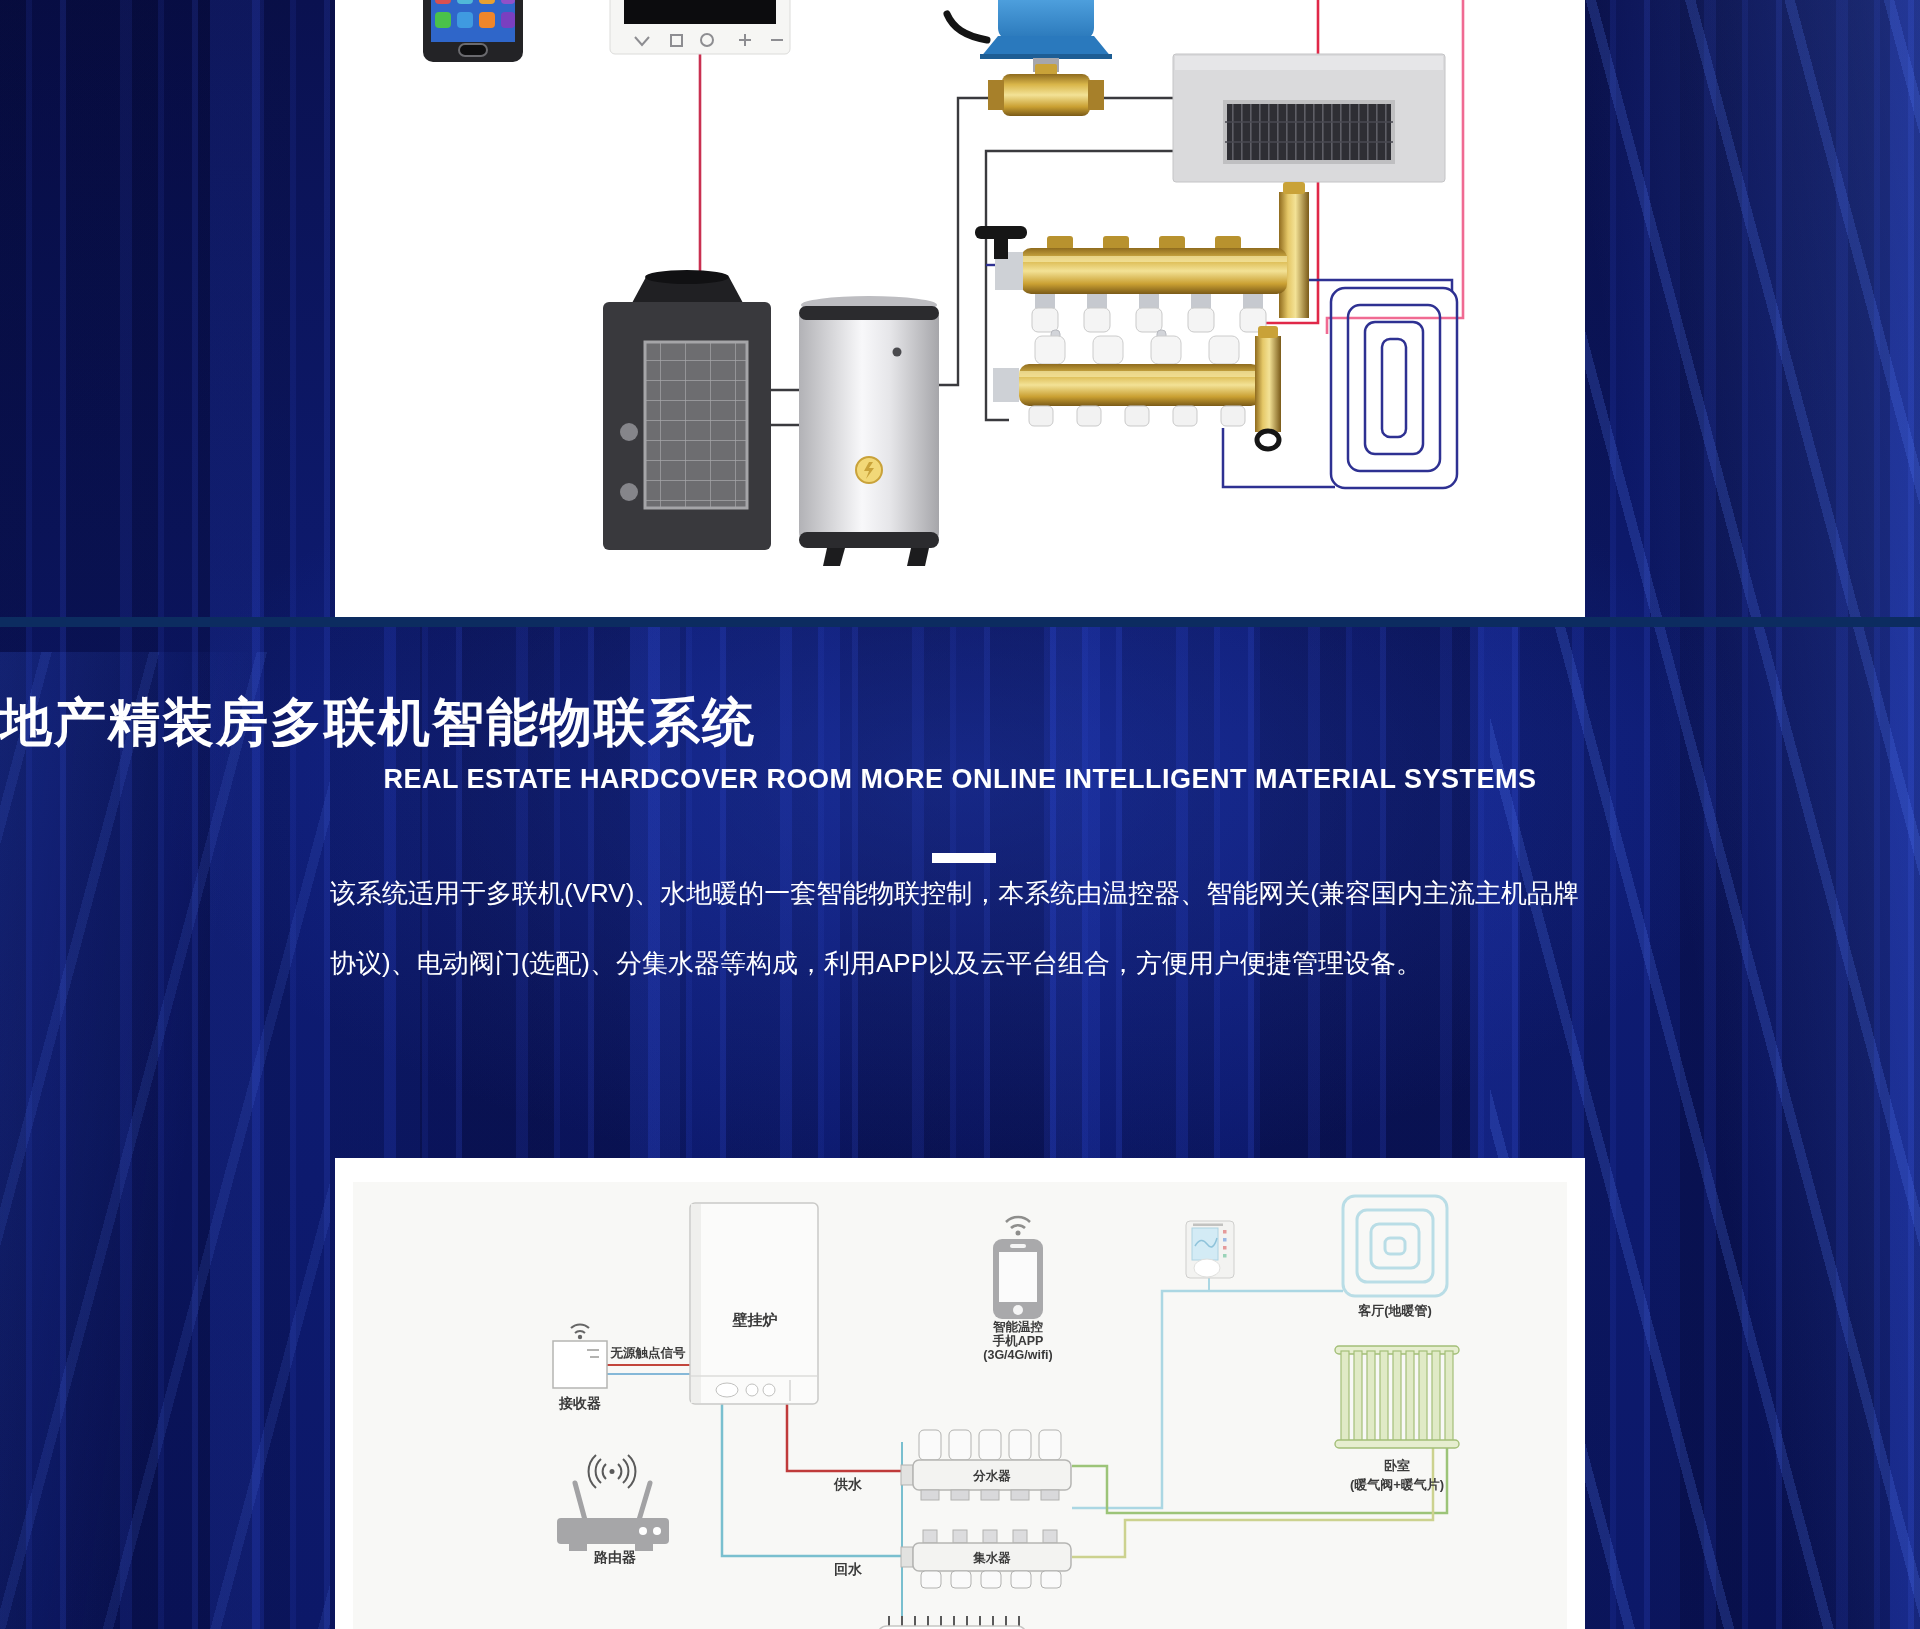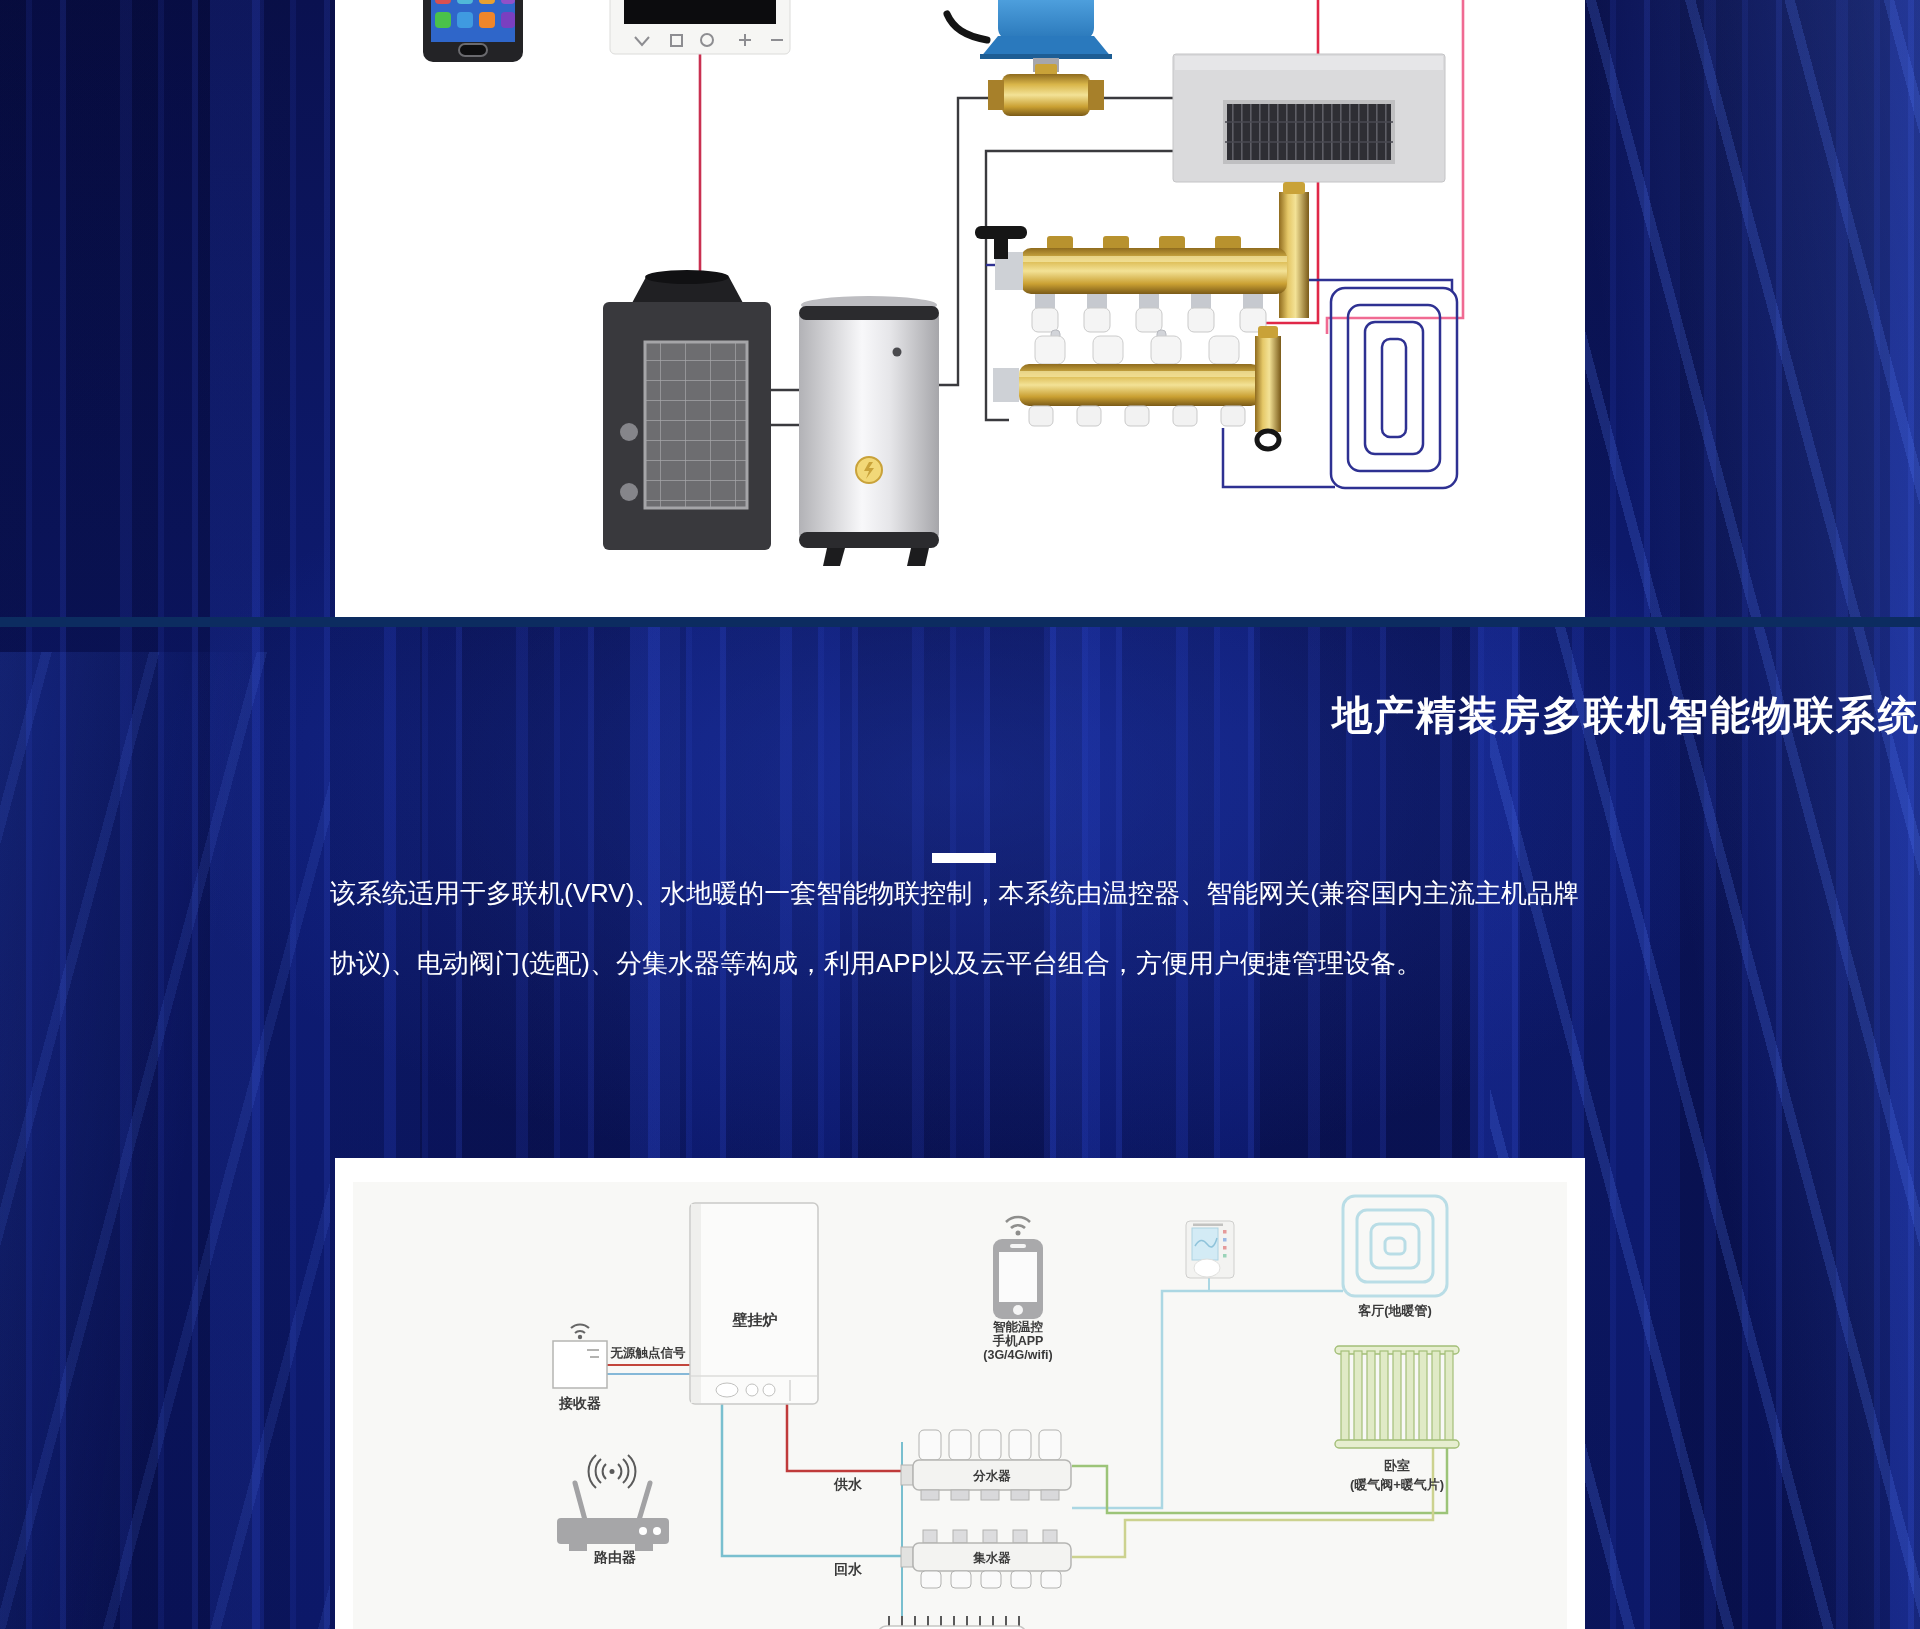--- a/index.html
+++ b/index.html
@@ -34,22 +34,22 @@
     background:
       linear-gradient(98deg, rgba(60,100,245,.20), rgba(60,100,245,0) 55%),
       repeating-linear-gradient(105deg, rgba(90,130,255,0) 0 40px, rgba(90,130,255,.12) 40px 50px, rgba(90,130,255,0) 50px 104px);
   }
   .sep-band{position:absolute;left:0;top:617px;width:100%;height:10px;background:#0c2c60;}
   .panel{position:absolute;left:335px;width:1250px;background:#ffffff;}
   .panel-top{top:0;height:617px;}
   .panel-bottom{top:1110px;height:519px;margin-top:48px;}
   .panel svg{display:block;}
   .section-title{
-    position:absolute;left:0;top:688px;width:100%;text-align:right;
-    color:#ffffff;font-size:40px;font-weight:bold;letter-spacing:2px;
+    position:absolute;left:0;top:688px;width:100%;text-align:left;
+    color:#ffffff;font-size:52px;font-weight:bold;letter-spacing:2px;
   }
   .section-subtitle{
     position:absolute;left:0;top:764px;width:100%;text-align:center;
     color:#ffffff;font-size:27px;font-weight:bold;letter-spacing:.5px;
   }
   .divider{position:absolute;top:853px;left:50%;width:64px;height:10px;margin-left:-28px;background:#ffffff;}
   .description{
     position:absolute;left:330px;top:858px;width:1262px;
     color:#ffffff;font-size:26px;line-height:70px;font-weight:400;
   }
@@ -235,20 +235,21 @@
           <rect x="742" y="406" width="24" height="20" rx="5" fill="#f2f2f2" stroke="#c9c9c9"></rect>
           <rect x="790" y="406" width="24" height="20" rx="5" fill="#f2f2f2" stroke="#c9c9c9"></rect>
           <rect x="838" y="406" width="24" height="20" rx="5" fill="#f2f2f2" stroke="#c9c9c9"></rect>
           <rect x="886" y="406" width="24" height="20" rx="5" fill="#f2f2f2" stroke="#c9c9c9"></rect>
         </g>
       </g>
     </svg>
   </div>
 
   <div class="section-title">地产精装房多联机智能物联系统</div>
+  <div class="section-subtitle">REAL ESTATE HARDCOVER ROOM MORE ONLINE INTELLIGENT MATERIAL SYSTEMS</div>
   <div class="divider"></div>
   <div class="description">该系统适用于多联机(VRV)、水地暖的一套智能物联控制，本系统由温控器、智能网关(兼容国内主流主机品牌协议)、电动阀门(选配)、分集水器等构成，利用APP以及云平台组合，方便用户便捷管理设备。</div>
 
   <div class="panel panel-bottom">
     <svg viewBox="0 0 1250 519" width="1250" height="519">
       <rect x="18" y="24" width="1214" height="495" fill="#f8f8f6"></rect>
 
       <g fill="none">
         <path d="M272 207 H355" stroke="#c2453c" stroke-width="2"></path>
         <path d="M272 216 H355" stroke="#85b8d8" stroke-width="2"></path>

